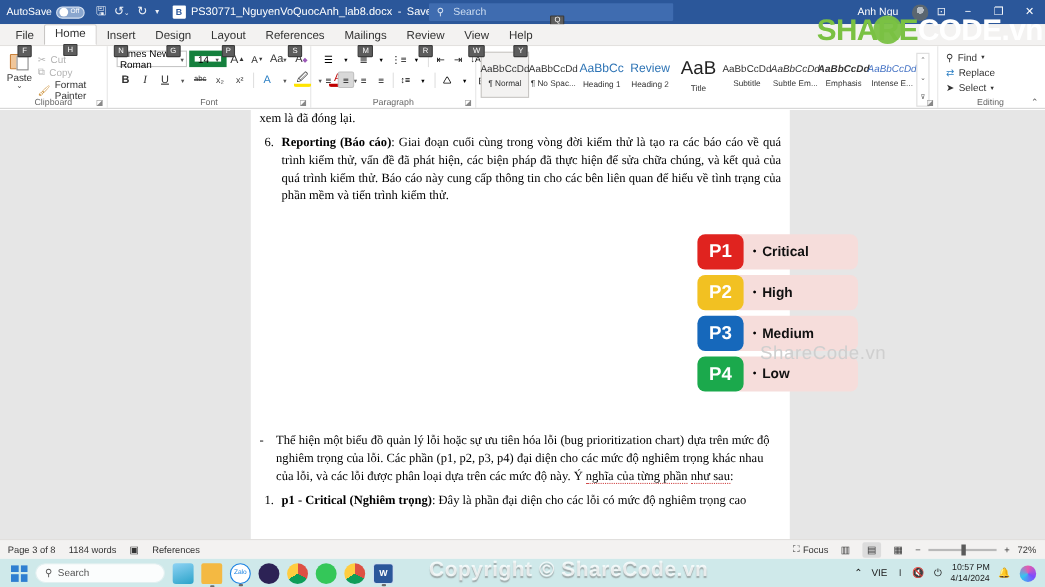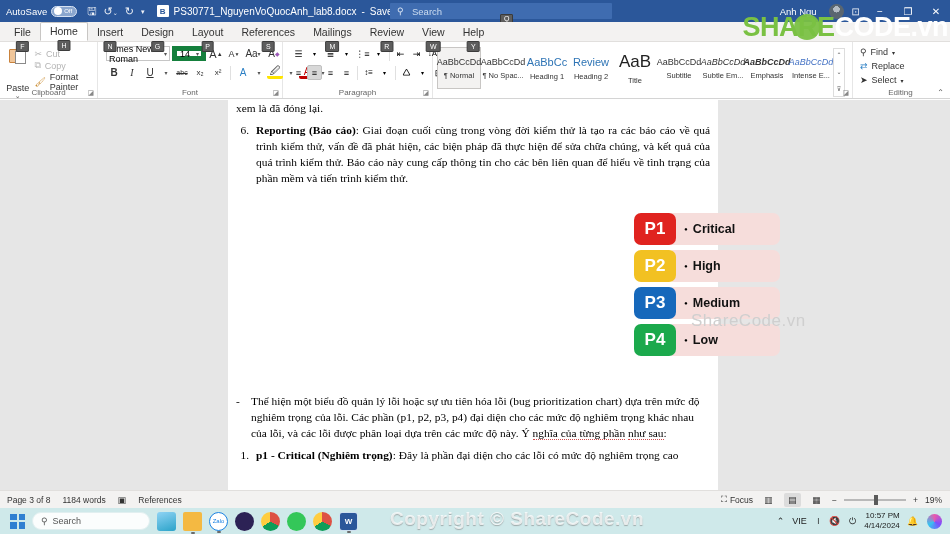--- a/index.html
+++ b/index.html
@@ -69,21 +69,21 @@
   }
   .grp{ position:relative; display:flex; flex-direction:column; border-right:1px solid #e6e6e6; padding:2px 4px 0;}
   .grp .gl{ position:absolute;bottom:1px;left:0;width:100%;text-align:center;font-size:8px;color:#666;}
   .grp .dlg{ position:absolute; bottom:1px; right:3px; font-size:7px; color:#888;}
   .gbody{ display:flex; flex:1; align-items:flex-start; padding-top:2px;}
 
   .paste{ display:flex;flex-direction:column;align-items:center;width:36px;cursor:pointer;}
   .paste .ic{ width:20px;height:20px;position:relative;}
   .pasteboard{position:absolute;left:1px;top:3px;width:12px;height:14px;background:#f0c69a;border:1.3px solid #c9823c;border-radius:1px;}
   .pastepaper{position:absolute;left:7px;top:5px;width:11px;height:13px;background:#fff;border:1.2px solid #8a8a8a;}
-  .paste .lb{font-size:9px;color:#333;margin-top:17px;}
+  .paste .lb{font-size:9px;color:#333;margin-top:0;}
   .paste .cv{font-size:7px;color:#555;line-height:5px;}
   .clipitems{display:flex;flex-direction:column;gap:1px;padding-top:3px;}
   .clipitem{display:flex;align-items:center;gap:4px;color:#b4b4b4;font-size:9px;padding:0 3px;}
   .clipitem.on{color:#333;}
 
   .fontrow1{display:flex;align-items:center;gap:2px;}
   .fontrow2{display:flex;align-items:center;gap:2px;margin-top:4px;}
   .fname{width:64px;height:15px;border:1px solid #c6c6c6;background:#fff;font-size:9px;padding-left:2px;
          display:flex;align-items:center;justify-content:space-between;}
   .fsize{width:34px;height:15px;border:5px solid #15803d;background:#fff;font-size:9px;padding-left:3px;
@@ -517,21 +517,21 @@
       <span>Focus</span>
     </span>
     <span class="viewbtn">▥</span>
     <span class="viewbtn sel">▤</span>
     <span class="viewbtn">▦</span>
     <span>−</span>
     <span class="zoomtrack">
         <span class="zoomthumb"></span>
       </span>
     <span>+</span>
-    <span>19%</span>
+    <span>72%</span>
   </div>
 </div>
 
 <div class="taskbar">
   <div class="tb-center">
     <span class="winlogo">
         <i></i>
         <i></i>
         <i></i>
         <i></i>

